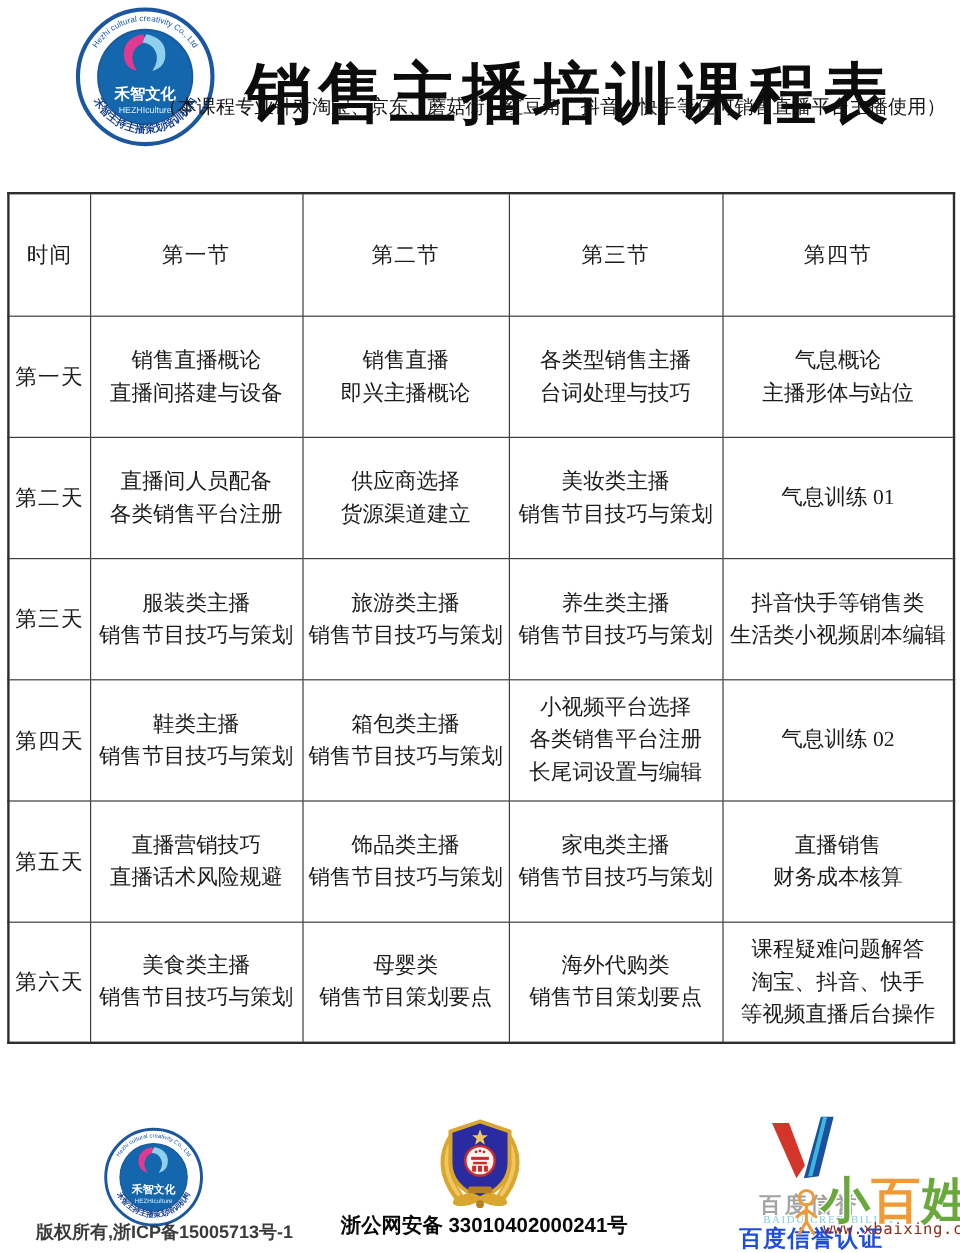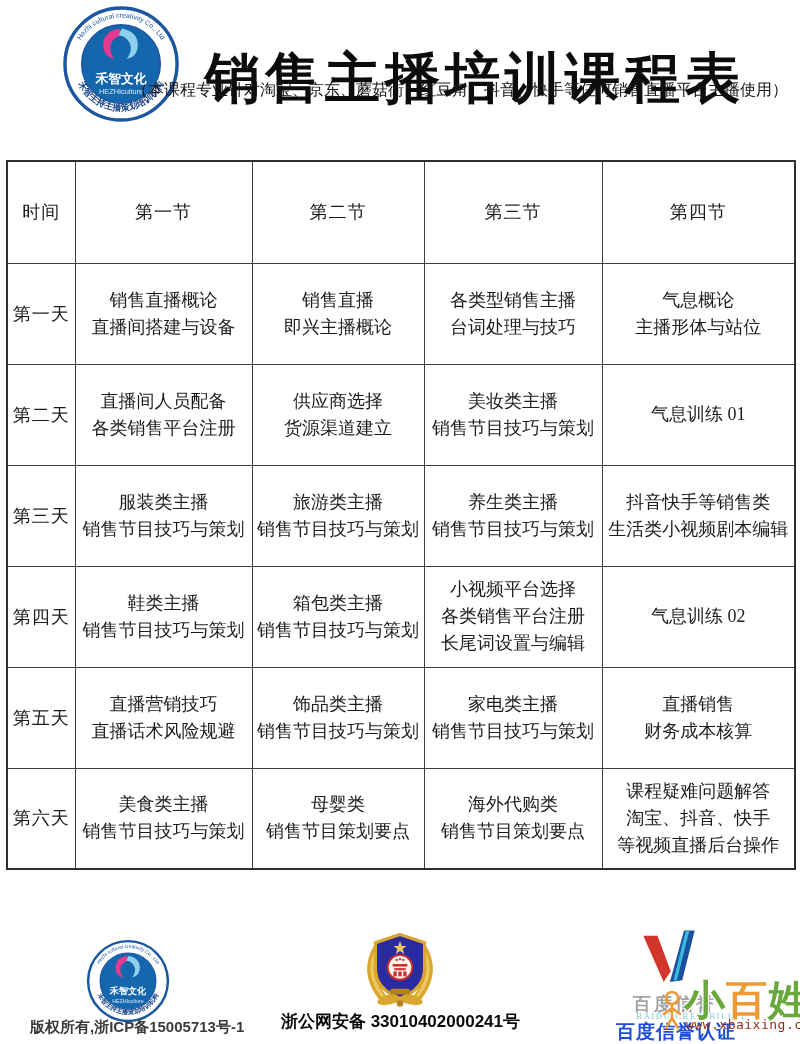--- a/index.html
+++ b/index.html
@@ -26,21 +26,21 @@
   table.course th.colh{font-size:18px;letter-spacing:1px;}
   table.course th.day{font-size:18px;letter-spacing:1px;margin-top:19px;}
   table.course td .line{font-size:18px;line-height:27px;white-space:nowrap;}
 
   
   .hezhi-logo-footer{position:absolute;left:86px;top:939px;width:84px;height:84px;}
   .copyright-text{position:absolute;left:30px;top:1018px;width:208px;text-align:center;
                font-family:"Liberation Sans","DejaVu Sans",sans-serif;font-weight:bold;
                font-size:15px;color:#3b3b3b;white-space:nowrap;}
   .police-badge{position:absolute;left:352px;top:928px;width:96px;height:82px;}
-  .police-record-text{position:absolute;left:260px;top:1010px;width:260px;text-align:right;
+  .police-record-text{position:absolute;left:284px;top:1010px;width:260px;text-align:left;
                font-family:"Liberation Sans","DejaVu Sans",sans-serif;font-weight:bold;
                font-size:17px;color:#0a0a0a;white-space:nowrap;}
   .baidu-v-logo{position:absolute;left:638px;top:926px;width:62px;height:64px;}
   .baidu-label-cn{position:absolute;left:633px;top:992px;font-size:18px;color:#a3a3a3;
                letter-spacing:3px;font-family:"Liberation Sans",sans-serif;white-space:nowrap;font-weight:bold;}
   .baidu-label-en{position:absolute;left:636px;top:1011px;font-size:9px;color:#86cfdd;
                letter-spacing:1.4px;font-family:Liberation Serif, serif;white-space:nowrap;}
   .baidu-cert-text{position:absolute;left:616px;top:1019px;font-size:19px;font-weight:bold;
                color:#1d4ed8;letter-spacing:1px;
                font-family:"Liberation Sans",sans-serif;white-space:nowrap;}

